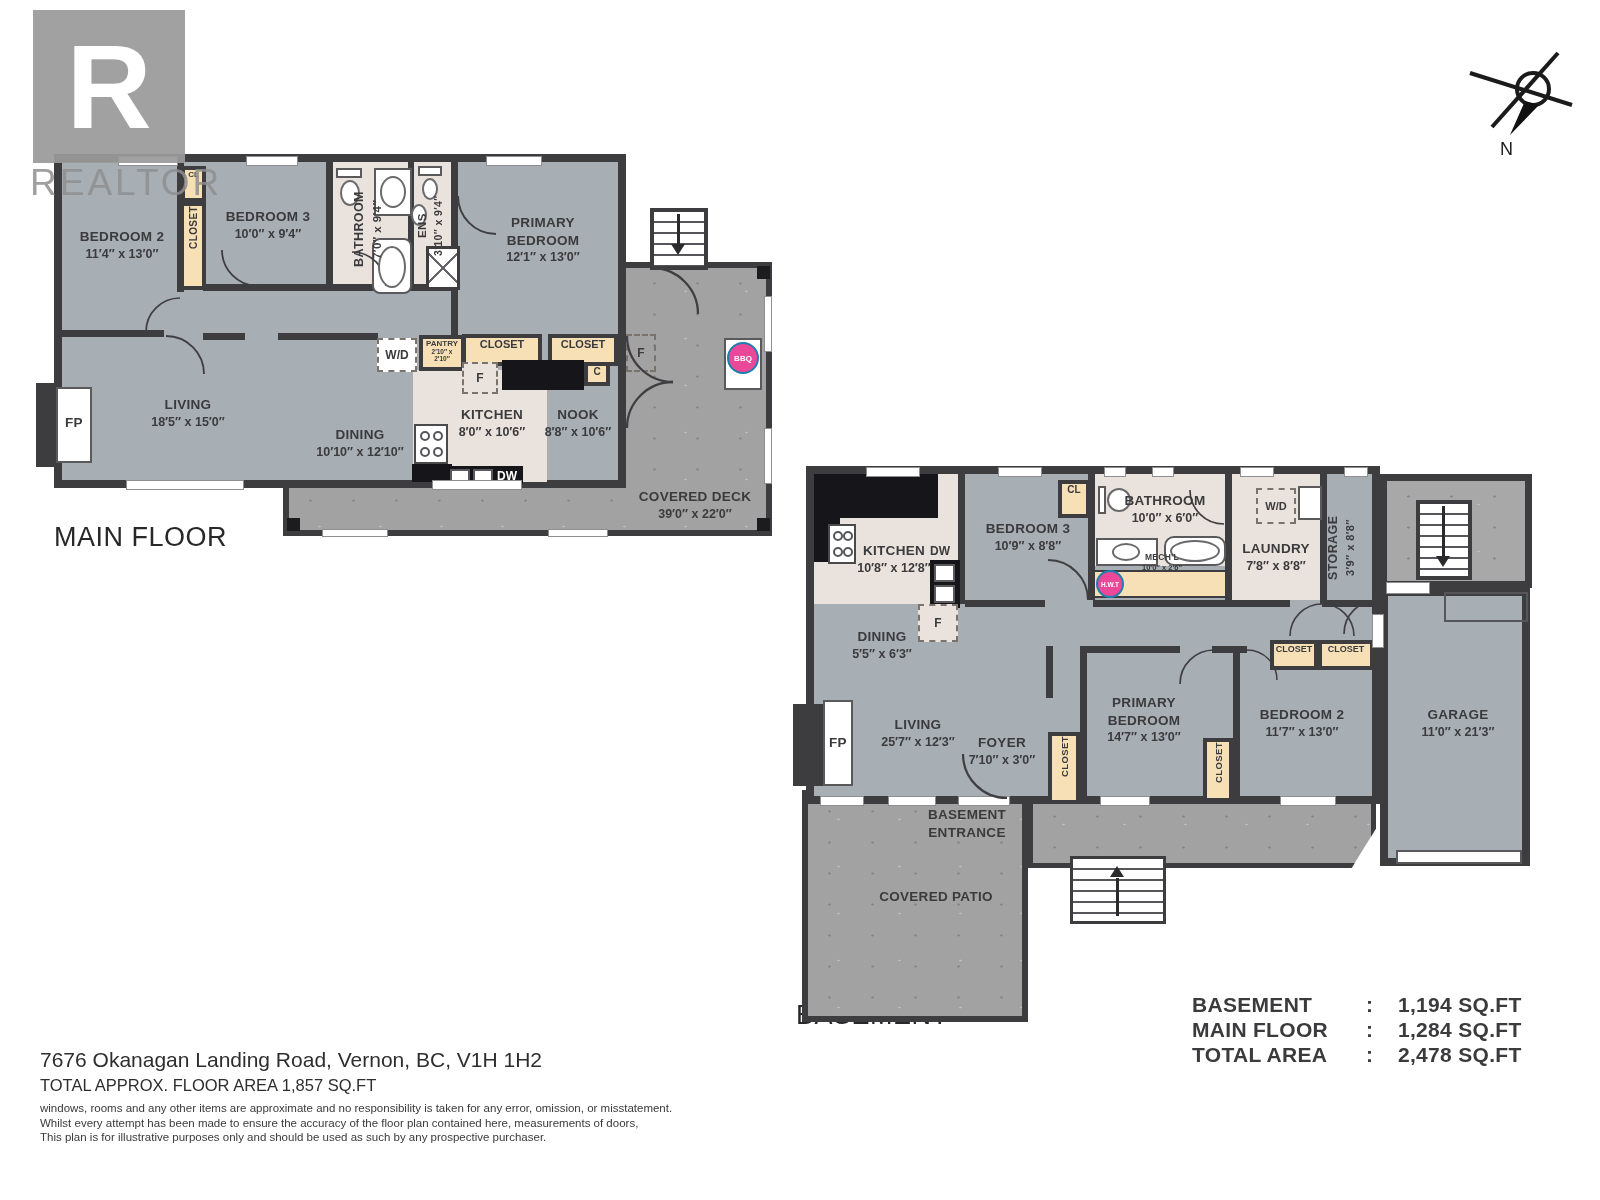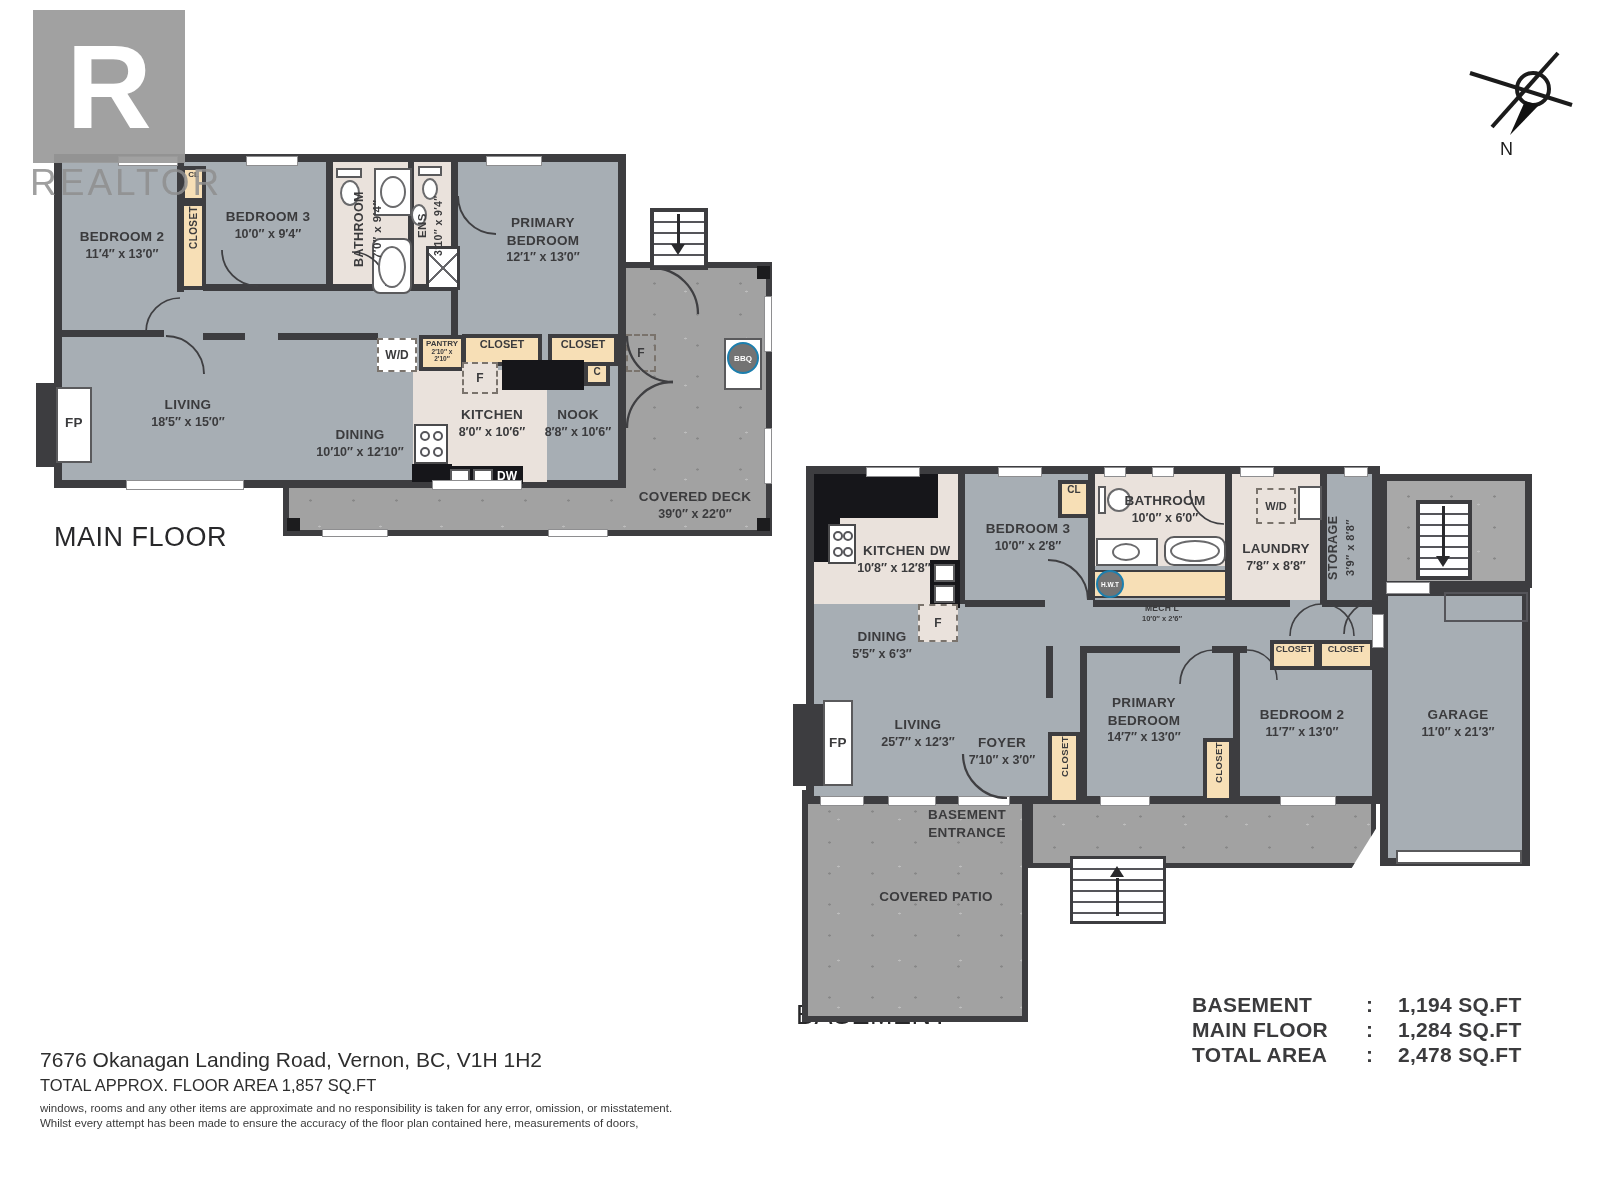--- a/index.html
+++ b/index.html
@@ -23,21 +23,21 @@
   .xbox{position:absolute;background:#fff;border:3px solid #3d3d40;box-sizing:border-box;
         background-image:linear-gradient(45deg,transparent calc(50% - 1px),#66666a calc(50% - 1px) calc(50% + 1px),transparent calc(50% + 1px)),
                          linear-gradient(-45deg,transparent calc(50% - 1px),#66666a calc(50% - 1px) calc(50% + 1px),transparent calc(50% + 1px));}
   .stair{position:absolute;background-color:#fff;border:4px solid #3d3d40;box-sizing:border-box;
          background-image:repeating-linear-gradient(to bottom,#fff 0 9px,#55555a 9px 11px);}
   .stem{position:absolute;background:#2a2a2c;width:3px;}
   .tri-down{position:absolute;width:0;height:0;border-left:7px solid transparent;border-right:7px solid transparent;border-top:11px solid #2a2a2c;}
   .tri-up{position:absolute;width:0;height:0;border-left:7px solid transparent;border-right:7px solid transparent;border-bottom:11px solid #2a2a2c;}
   .arc{position:absolute;overflow:visible;}
   .arc path{fill:none;stroke:#3f3f42;stroke-width:2px;}
-  .bluedot{position:absolute;border-radius:50%;background:#737373;border:2px solid #1c7fae;box-sizing:border-box;color:#fff;font-weight:700;display:flex;align-items:center;justify-content:center;}
+  .bluedot{position:absolute;border-radius:50%;background:#ec4899;border:2px solid #1c7fae;box-sizing:border-box;color:#fff;font-weight:700;display:flex;align-items:center;justify-content:center;}
   
   .label{position:absolute;color:#3b3b3d;font-weight:700;text-align:center;line-height:1.3;}
   .label .nm{font-size:13.5px;letter-spacing:.3px;}
   .label .dm{font-size:12.5px;font-weight:700;}
   .vlabel{position:absolute;color:#3b3b3d;font-weight:700;writing-mode:vertical-rl;transform:rotate(180deg);text-align:center;letter-spacing:.4px;}
   .vtxt{writing-mode:vertical-rl;transform:rotate(180deg);letter-spacing:.4px;}
   .floor-title{position:absolute;color:#28282a;font-size:27px;font-weight:500;letter-spacing:.5px;}
   .dw-white{position:absolute;color:#fff;font-weight:700;font-size:12px;}
   .dw-dark{position:absolute;color:#3b3b3d;font-weight:700;font-size:12px;}
   
@@ -287,21 +287,21 @@
     <div class="oval" style="left:1107px;top:488px;width:24px;height:24px;z-index:4;"></div>
     <div class="whitebox" style="left:1096px;top:538px;width:62px;height:28px;z-index:4;"></div>
     <div class="oval" style="left:1112px;top:543px;width:28px;height:18px;z-index:5;"></div>
     <div class="whitebox" style="left:1164px;top:536px;width:62px;height:30px;border-radius:10px;z-index:4;"></div>
     <div class="oval" style="left:1170px;top:540px;width:50px;height:22px;z-index:5;"></div>
 
     <div class="closet" style="left:1093px;top:570px;width:134px;height:28px;border-width:2px;z-index:4;"></div>
     <div class="bluedot" style="left:1096px;top:570px;width:28px;height:28px;font-size:6.5px;z-index:5;">
         <span>H.W.T</span>
       </div>
-    <div class="label" style="left:1126px;top:603px;width:72px;z-index:5;">
+    <div class="label" style="left:1126px;top:552px;width:72px;z-index:5;">
       <div class="nm" style="font-size:8.5px;">MECH'L</div>
       <div class="dm" style="font-size:7.5px;">10′0″ x 2′6″</div>
       </div>
 
     <div class="dashed" style="left:1256px;top:488px;width:40px;height:36px;background:#eae2dc;font-size:11px;z-index:4;">
         <span>W/D</span>
       </div>
     <div class="whitebox" style="left:1298px;top:486px;width:24px;height:34px;z-index:4;"></div>
 
     <div class="closet" style="left:1270px;top:640px;width:48px;height:30px;font-size:9px;z-index:4;">
@@ -361,21 +361,21 @@
     <svg class="arc" style="left:1344px;top:600px;z-index:4;" width="34" height="34" viewBox="0 0 40 40">
         <path d="M0 40 A40 40 0 0 1 40 0"></path>
       </svg>
 
     <div class="label" style="left:836px;top:542px;width:116px;z-index:5;" actable="false">
       <div class="nm">KITCHEN</div>
         <div class="dm">10′8″ x 12′8″</div>
       </div>
     <div class="label" style="left:968px;top:520px;width:120px;z-index:5;">
       <div class="nm">BEDROOM 3</div>
-        <div class="dm">10′0″ x 2′8″</div>
+        <div class="dm">10′9″ x 8′8″</div>
       </div>
     <div class="label" style="left:1103px;top:492px;width:124px;z-index:5;">
       <div class="nm">BATHROOM</div>
         <div class="dm">10′0″ x 6′0″</div>
       </div>
     <div class="label" style="left:1226px;top:540px;width:100px;z-index:5;">
       <div class="nm">LAUNDRY</div>
         <div class="dm">7′8″ x 8′8″</div>
       </div>
     <div class="vlabel" style="left:1326px;top:492px;height:112px;font-size:12.5px;z-index:5;">STORAGE</div>
@@ -423,20 +423,21 @@
     <span>TOTAL AREA</span>
       <span>:</span>
       <span>2,478 SQ.FT</span>
   </div>
 
   <div id="footer">
     <div class="addr">7676 Okanagan Landing Road, Vernon, BC, V1H 1H2</div>
     <div class="area">TOTAL APPROX. FLOOR AREA 1,857 SQ.FT</div>
     <div class="disc">windows, rooms and any other items are approximate and no responsibility is taken for any error, omission, or misstatement.</div>
     <div class="disc">Whilst every attempt has been made to ensure the accuracy of the floor plan contained here, measurements of doors,</div>
+    <div class="disc">This plan is for illustrative purposes only and should be used as such by any prospective purchaser.</div>
   </div>
 
   <div id="wm-square">
       <span class="r">R</span>
     </div>
   <div id="wm-text">REALTOR</div>
 
   <svg id="compass" width="150" height="118" viewBox="0 0 150 118">
     <line x1="52" y1="82" x2="118" y2="8"></line>
     <line x1="30" y1="28" x2="132" y2="60"></line>

